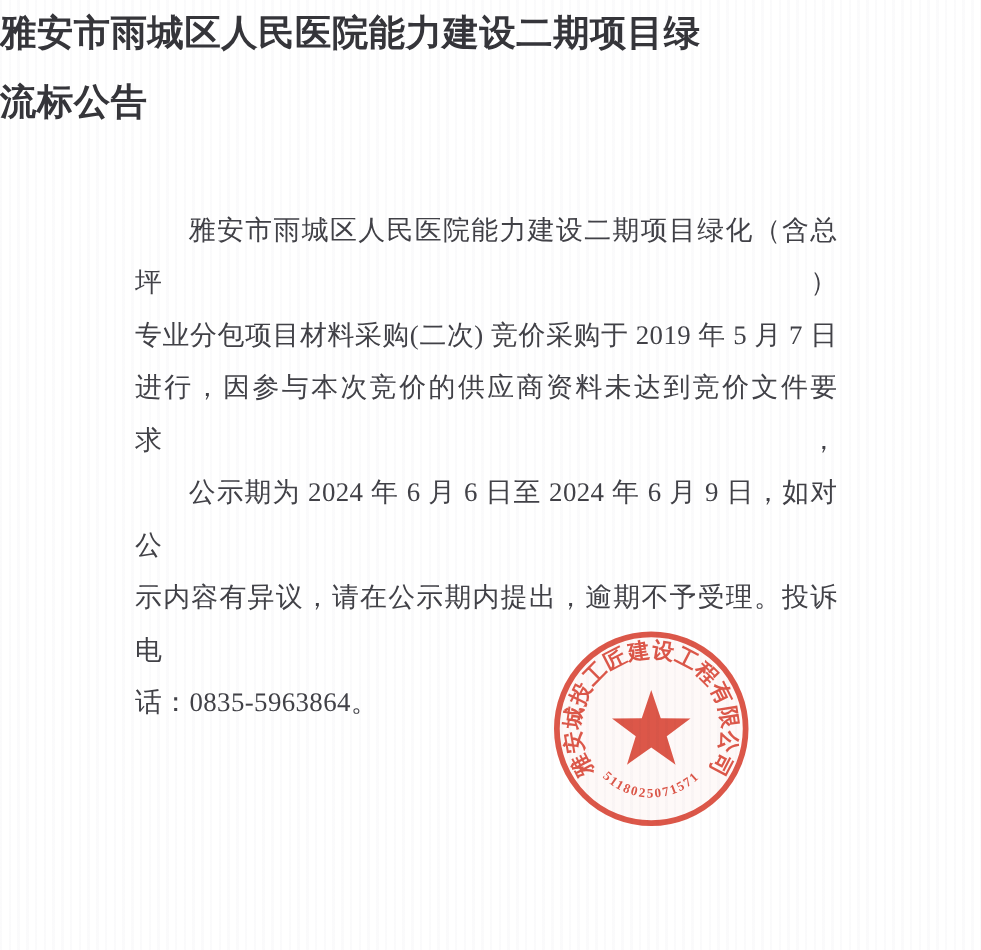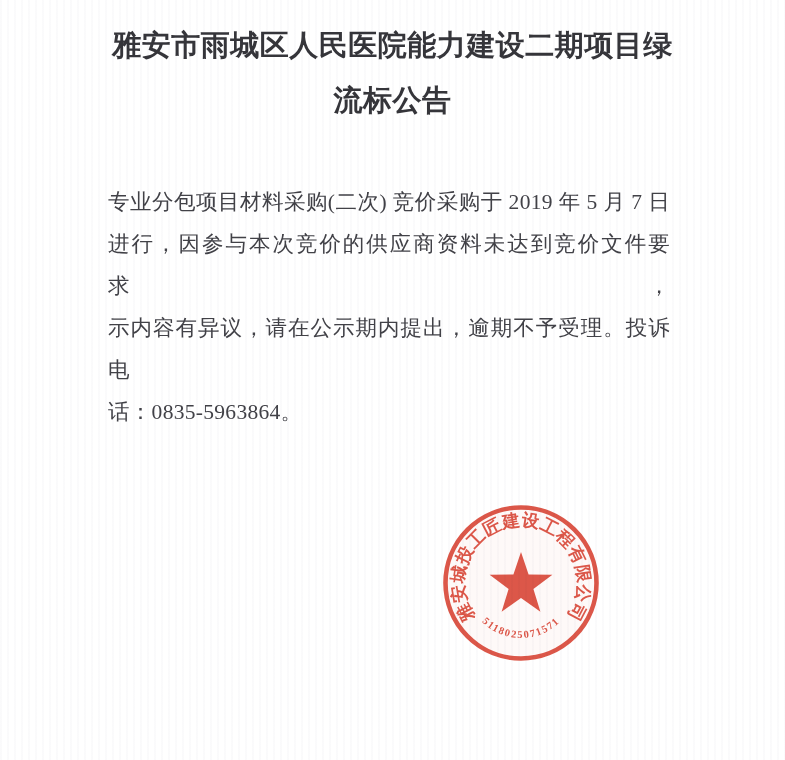--- a/index.html
+++ b/index.html
@@ -19,22 +19,21 @@
       rgba(210,210,220,0.10) 0px,
       rgba(210,210,220,0.10) 2px,
       rgba(255,255,255,0) 2px,
       rgba(255,255,255,0) 7px
     );
     font-family: "Liberation Serif", "DejaVu Serif", serif;
   }
 
   
   .title-block {
-    padding-top: 18px;
-    text-align: center;
+    text-align: left;
   }
   .title-line {
     font-size: 29px;
     font-weight: bold;
     line-height: 55px;
     letter-spacing: 0.5px;
     color: #35353a;
   }
 
   
@@ -79,23 +78,25 @@
 
 <div class="page">
 
   <header class="title-block">
     <div class="title-line">雅安市雨城区人民医院能力建设二期项目绿</div>
     <div class="title-line">流标公告</div>
   </header>
 
   <main class="body-block">
 
+    <div class="line indent stretch">雅安市雨城区人民医院能力建设二期项目绿化（含总坪）</div>
     <div class="line stretch">专业分包项目材料采购(二次) 竞价采购于 2019 年 5 月 7 日</div>
     <div class="line stretch">进行，因参与本次竞价的供应商资料未达到竞价文件要求，</div>
 
+    <div class="line indent stretch">公示期为 2024 年 6 月 6 日至 2024 年 6 月 9 日，如对公</div>
     <div class="line stretch">示内容有异议，请在公示期内提出，逾期不予受理。投诉电</div>
     <div class="line">话：0835-5963864。</div>
   </main>
 
   <svg class="seal" viewBox="0 0 170 170" xmlns="http://www.w3.org/2000/svg">
     <defs>
       <path id="sealTopArc" d="M 38.3 117.7 A 57 57 0 1 1 131.7 117.7" fill="none"></path>
       <path id="sealBotArc" d="M 33.3 103.8 A 55 55 0 0 0 136.7 103.8" fill="none"></path>
     </defs>
     <circle cx="85" cy="85" r="73" fill="rgba(240,150,140,0.07)"></circle>

